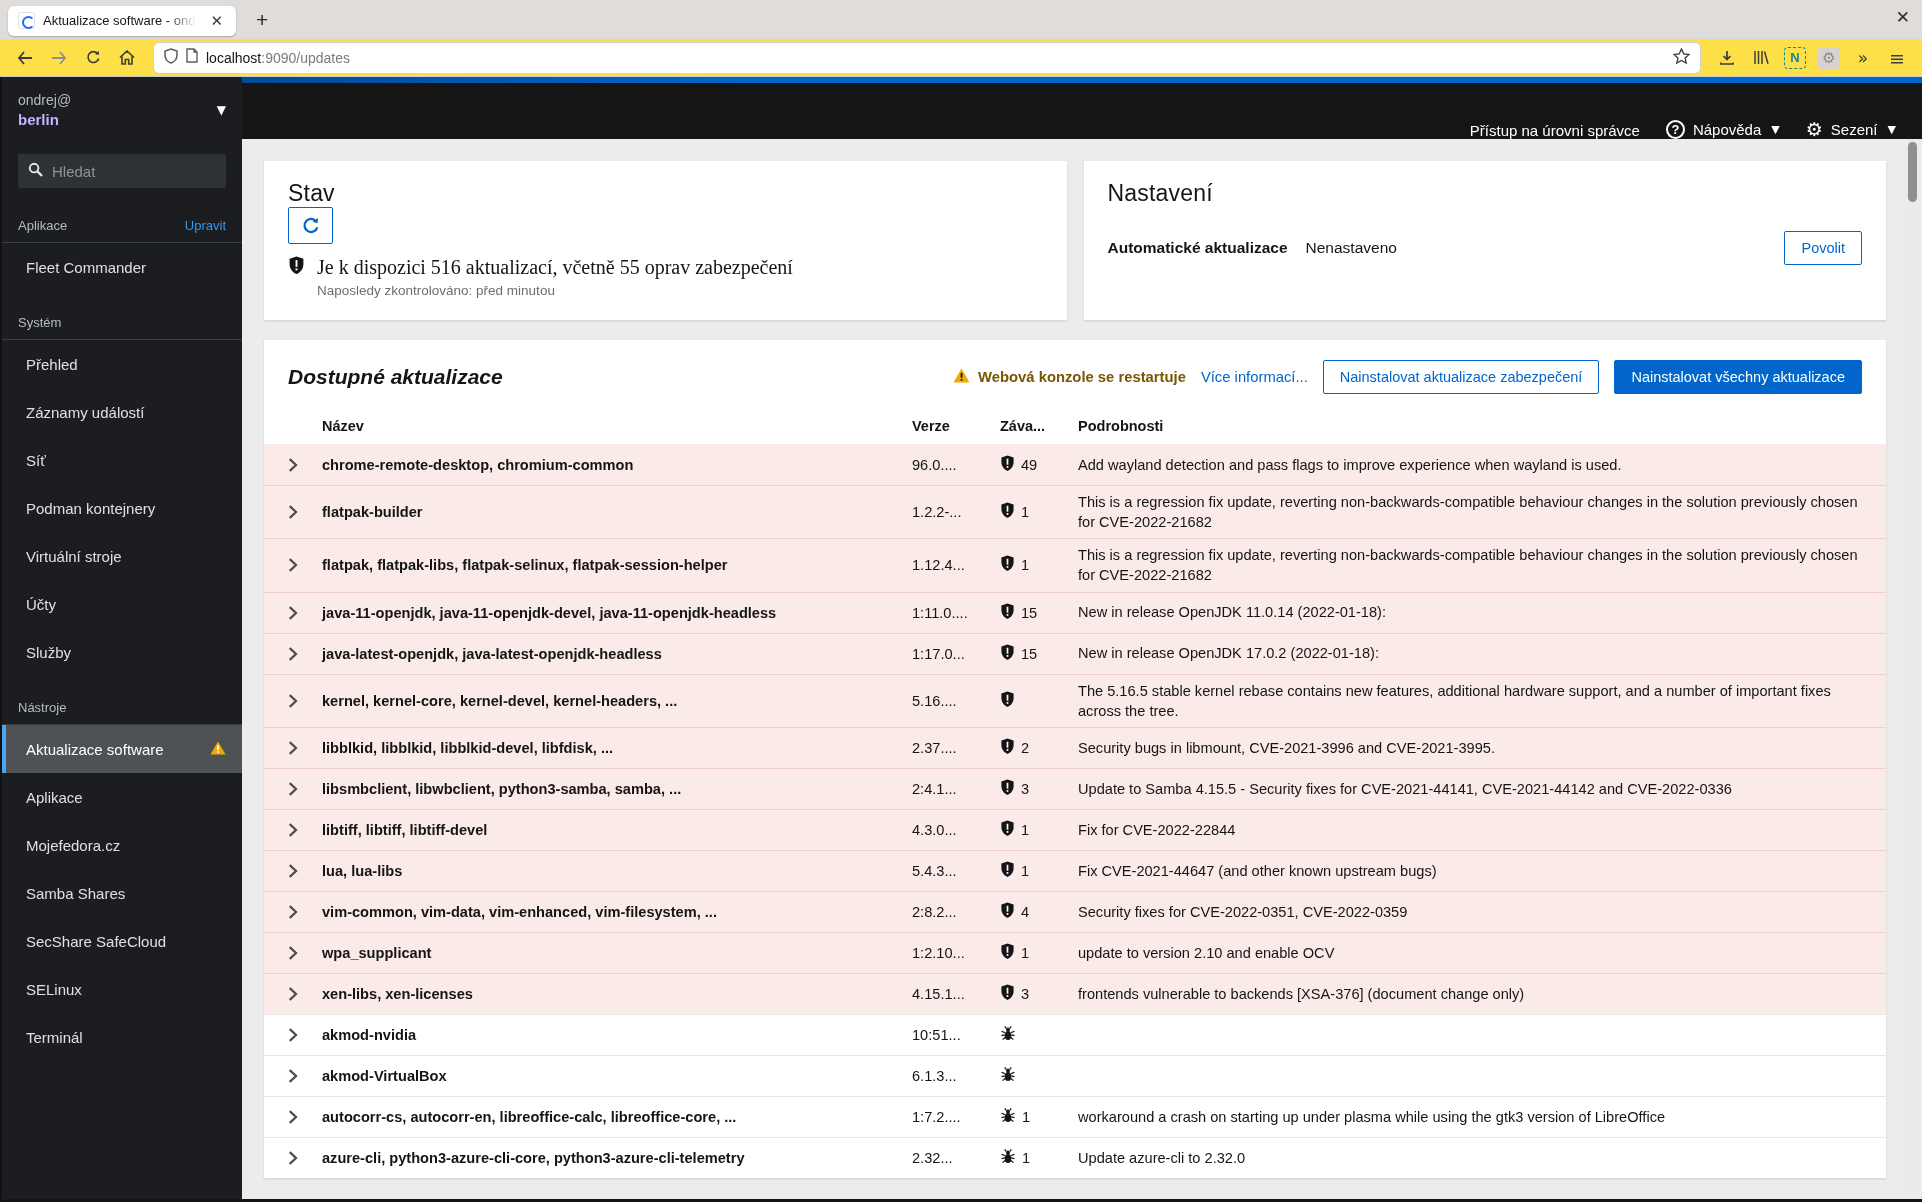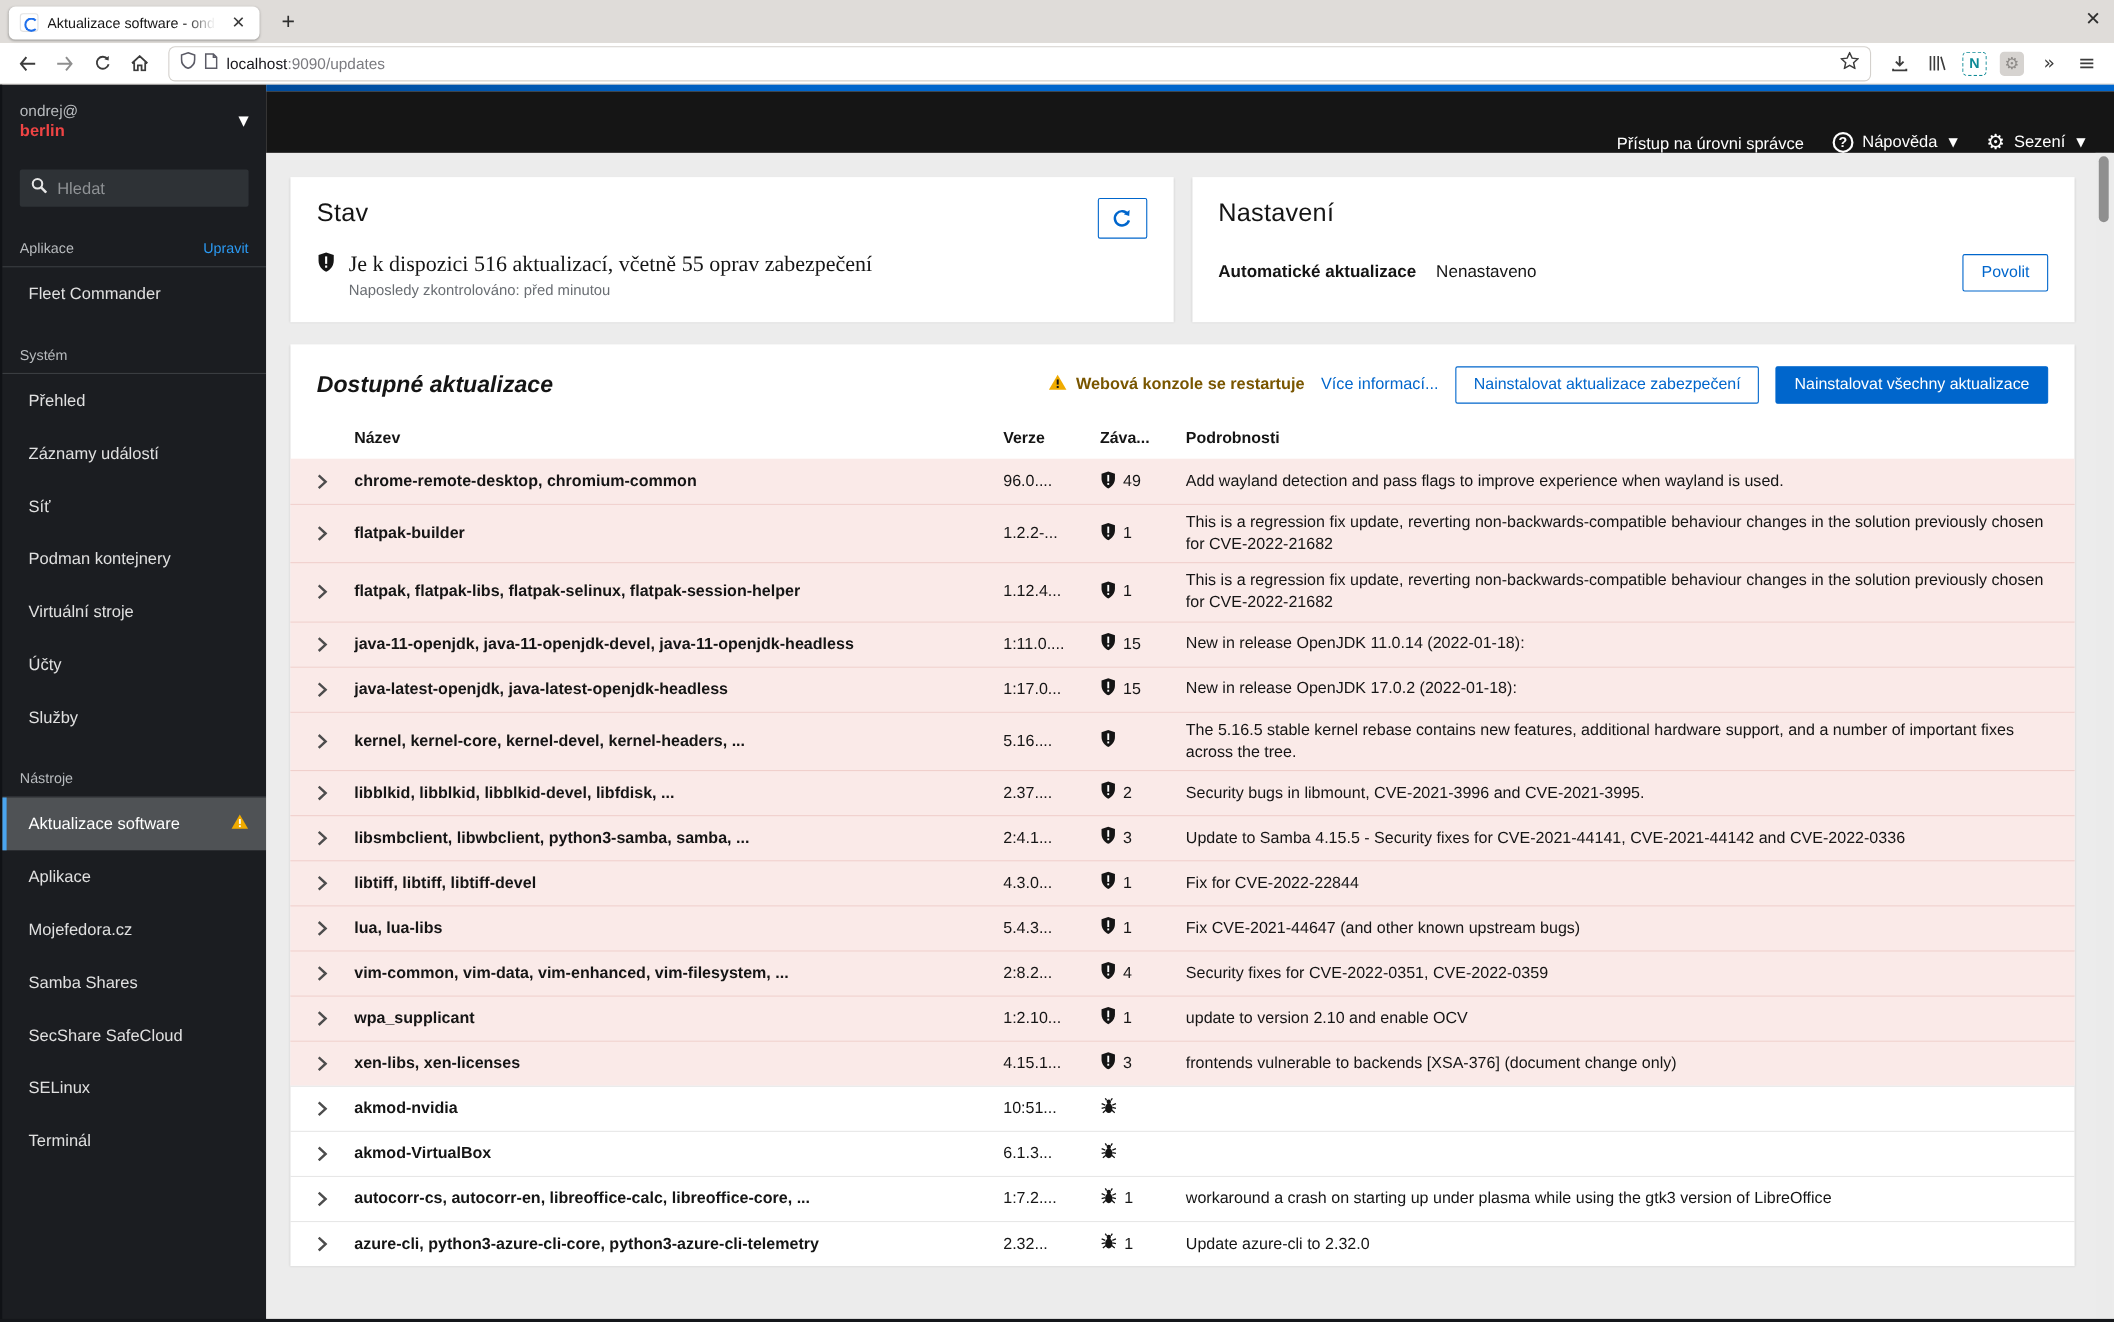--- a/index.html
+++ b/index.html
@@ -15,41 +15,41 @@
          padding:0 10px; width:228px; box-shadow:0 1px 2px rgba(0,0,0,.25); }
   .favicon { width:17px; height:17px; border-radius:3px; background:#fff; border:1px solid #e2e2e2; position:relative; flex:none; }
   .favicon::before { content:""; position:absolute; left:3px; top:3px; width:9px; height:9px; border:2.4px solid #1f6feb; border-radius:50%; border-right-color:transparent; }
   .tab-title { font-size:13px; white-space:nowrap; overflow:hidden; flex:1;
                -webkit-mask-image:linear-gradient(90deg,#000 80%,transparent 98%);
                mask-image:linear-gradient(90deg,#000 80%,transparent 98%); }
   .tab-close { font-size:15px; color:#3b3b3b; line-height:1; padding:2px 3px; border-radius:3px; cursor:default; }
   .newtab { font-size:21px; color:#2f2f2f; margin-left:14px; line-height:1; padding:0 6px; }
   .win-close { position:absolute; right:12px; top:9px; font-size:17px; color:#2f2f2f; line-height:1; }
 
-  .toolbar { height:38px; background:#ffffff; display:flex; align-items:center; padding:13px 10px; gap:4px; border-bottom:1px solid #cfcCC8; }
+  .toolbar { height:38px; background:#fde047; display:flex; align-items:center; padding:13px 10px; gap:4px; border-bottom:1px solid #cfcCC8; }
   .nav-ic { width:30px; height:28px; display:flex; align-items:center; justify-content:center; border-radius:4px; flex:none; }
   .nav-ic svg { display:block; }
   .urlbar { flex:1; height:30px; background:#ffffff; border-radius:5px; box-shadow:0 0 0 1px #d4d1cd; margin:0 8px;
             display:flex; align-items:center; padding:0 10px; gap:8px; max-width:1548px; }
   .url-text { flex:1; font-size:14px; white-space:nowrap; overflow:hidden; }
   .url-host { color:#15141a; }
   .url-rest { color:#7b7b80; }
   .ns-icon { width:22px; height:22px; border:1.5px dashed #0e8a96; border-radius:4px; color:#0e8a96; font-weight:700;
              font-size:13px; display:flex; align-items:center; justify-content:center; }
   .ext-icon { width:22px; height:22px; border-radius:4px; background:#d6d3d0; color:#8d8a87; font-size:15px; display:flex; align-items:center; justify-content:center; font-family:"DejaVu Sans", sans-serif; }
   .glyph { font-family:"DejaVu Sans", sans-serif; color:#3c3c3c; }
 
   
   .app { display:flex; height:1126px; }
 
   
   .sidebar { width:242px; background:#1b1d21; color:#e3e3e3; flex:none; display:flex; flex-direction:column; overflow:hidden; border-left:2px solid #101216; }
   .user-block { padding:15px 16px 12px 16px; position:relative; min-height:62px; }
   .user-line1 { color:#b8bbbe; font-size:14px; }
-  .user-line2 { color:#ef4444; font-size:15px; font-weight:700; margin-top:3px; }
+  .user-line2 { color:#c4b5fd; font-size:15px; font-weight:700; margin-top:3px; }
   .user-caret { position:absolute; right:16px; top:26px; color:#ffffff; font-size:12px; font-family:"DejaVu Sans", sans-serif; }
   .search-box { margin:14px 16px 6px 16px; height:34px; background:#2e3236; border-radius:2px; display:flex; align-items:center; padding:0 10px; gap:9px; }
   .search-ph { color:#8f9295; font-size:15px; }
   .nav { overflow:hidden; }
   .nav-section { margin-top:20px; }
   .nav-section-head { display:flex; align-items:center; justify-content:space-between; padding:4px 16px 9px 16px; border-bottom:1px solid #3a3d41; }
   .nav-section-title { color:#b8bbbe; font-size:13px; }
   .nav-edit { color:#2b9af3; font-size:13px; text-decoration:none; }
   .nav-item { display:flex; align-items:center; justify-content:space-between; padding:0 16px 0 24px; height:48px; font-size:15px; color:#e0e0e0; cursor:default; }
   .nav-item.sel { background:#4f5255; border-left:4px solid #4aa5f0; padding-left:20px; color:#fff; }
@@ -61,21 +61,21 @@
   .mh-item { display:flex; align-items:center; gap:8px; font-size:15px; color:#fff; cursor:default; }
   .q-icon { width:19px; height:19px; border:2px solid #fff; border-radius:50%; font-size:13px; font-weight:700; display:flex; align-items:center; justify-content:center; }
   .gear { font-family:"DejaVu Sans", sans-serif; font-size:19px; line-height:1; }
   .mh-caret { font-family:"DejaVu Sans", sans-serif; font-size:11px; margin-left:2px; }
 
   .content { flex:1; background:#ececec; padding:22px 36px 0 22px; overflow:hidden; }
   .cards-row { display:grid; grid-template-columns:1fr 1fr; gap:17px; margin-bottom:20px; }
   .card { background:#fff; box-shadow:0 1px 2px rgba(3,3,3,.13); padding:19px 24px 22px 24px; }
   .card-title { font-size:23px; font-weight:400; letter-spacing:.2px; }
 
-  .stav-head { display:flex; align-items:flex-start; justify-content:space-between; }
+  .stav-head { display:flex; align-items:flex-start; justify-content:space-between;flex-direction:column; }
   .refresh-btn { width:45px; height:37px; background:#fff; border:1px solid #0066cc; border-radius:2px; display:flex; align-items:center; justify-content:center; cursor:default; }
   .status-line { display:flex; gap:12px; margin-top:12px; align-items:flex-start; }
   .status-texts { display:flex; flex-direction:column; gap:4px; }
   .status-msg { font-size:20px;font-family:Liberation Serif, serif; }
   .status-sub { font-size:13.5px; color:#6a6e73; }
 
   .settings-row { display:flex; align-items:center; margin-top:24px; gap:18px; }
   .settings-label { font-size:15.5px; font-weight:700; }
   .settings-value { font-size:15.5px; }
   .btn { font-family:"Liberation Sans", sans-serif; font-size:14.5px; border-radius:2px; padding:8px 16px; cursor:default; white-space:nowrap; }

